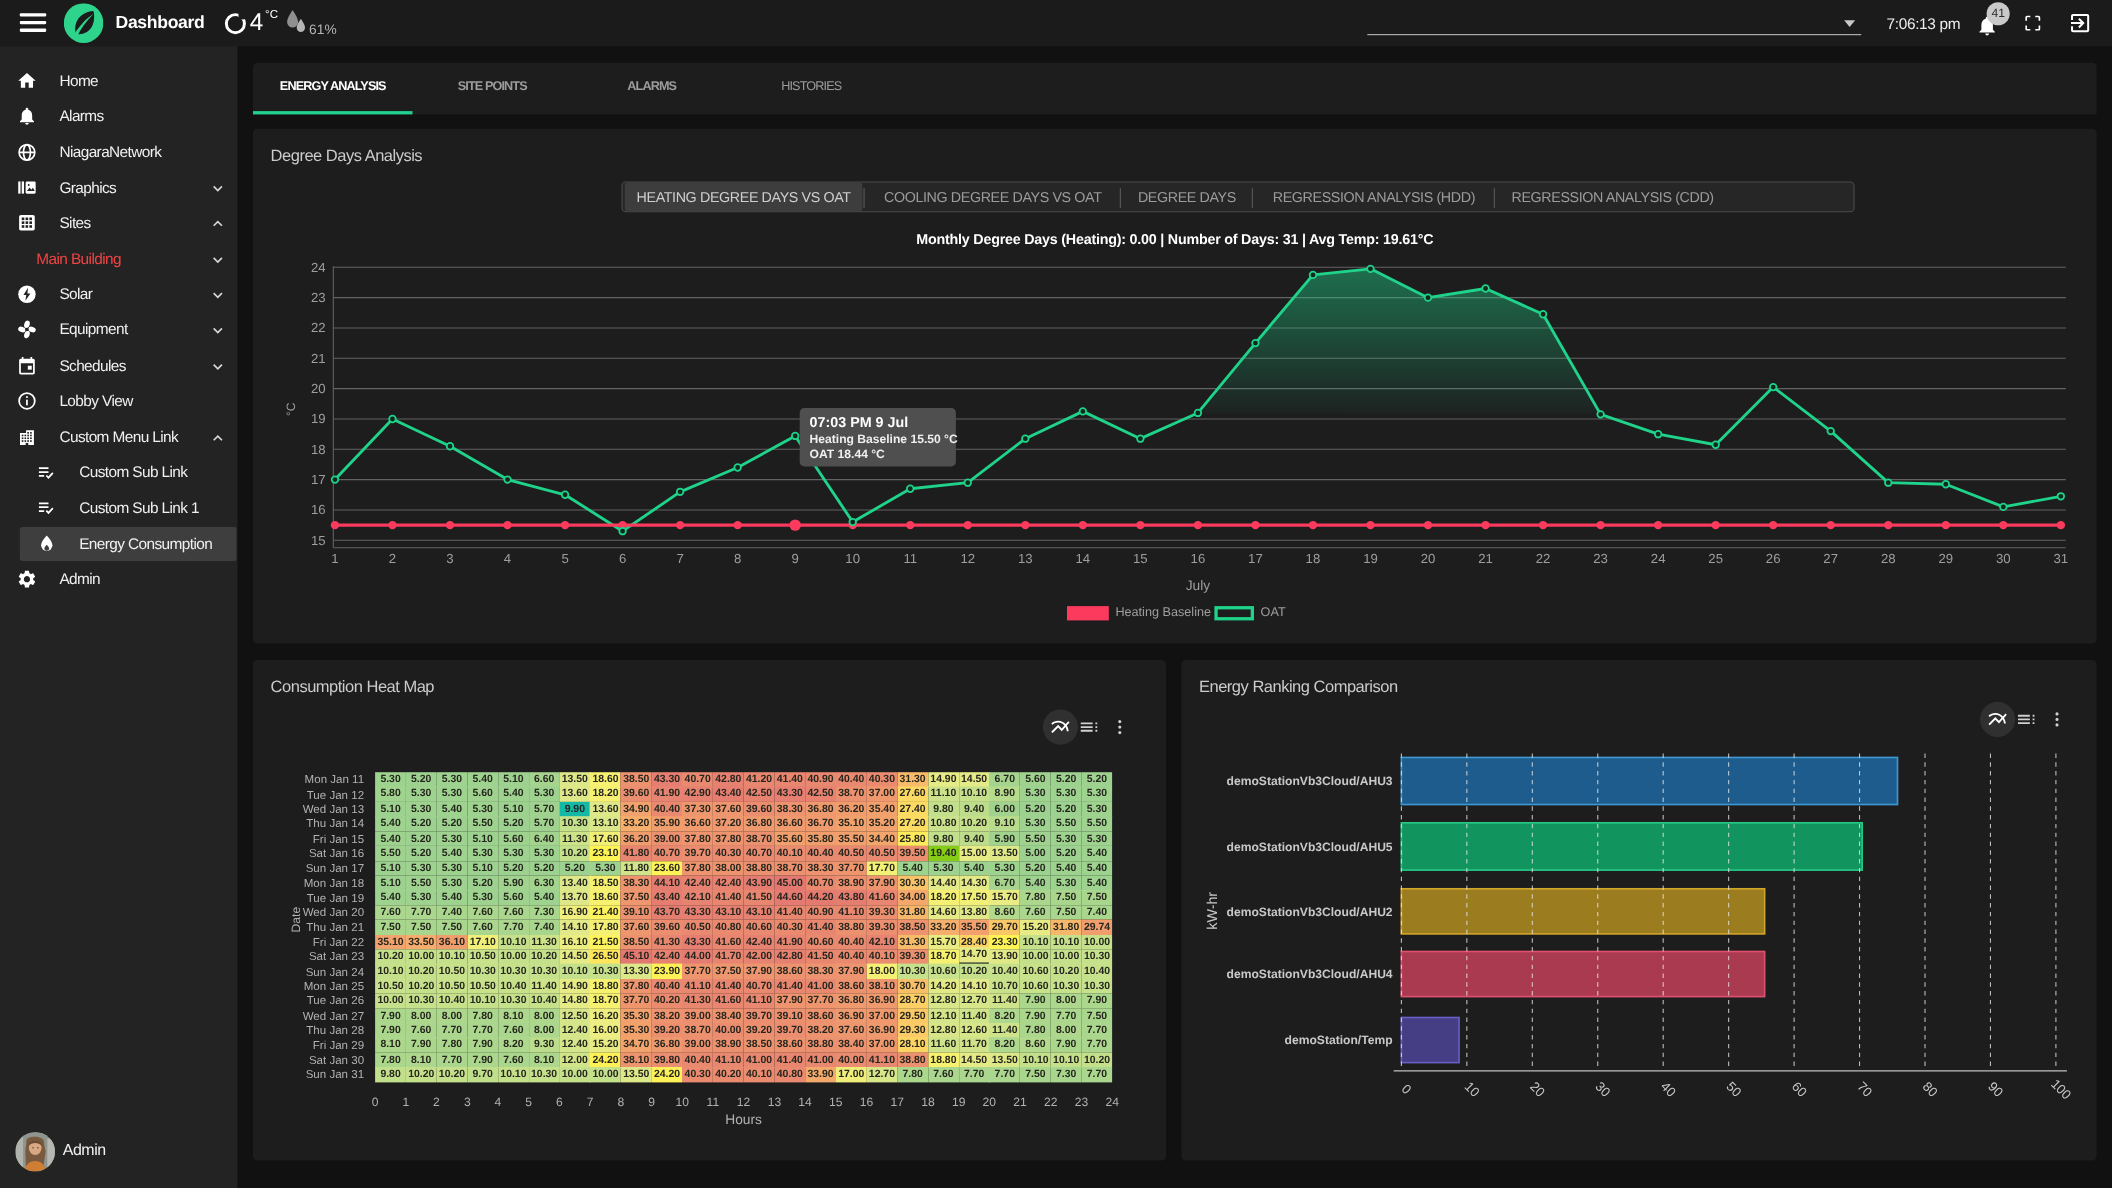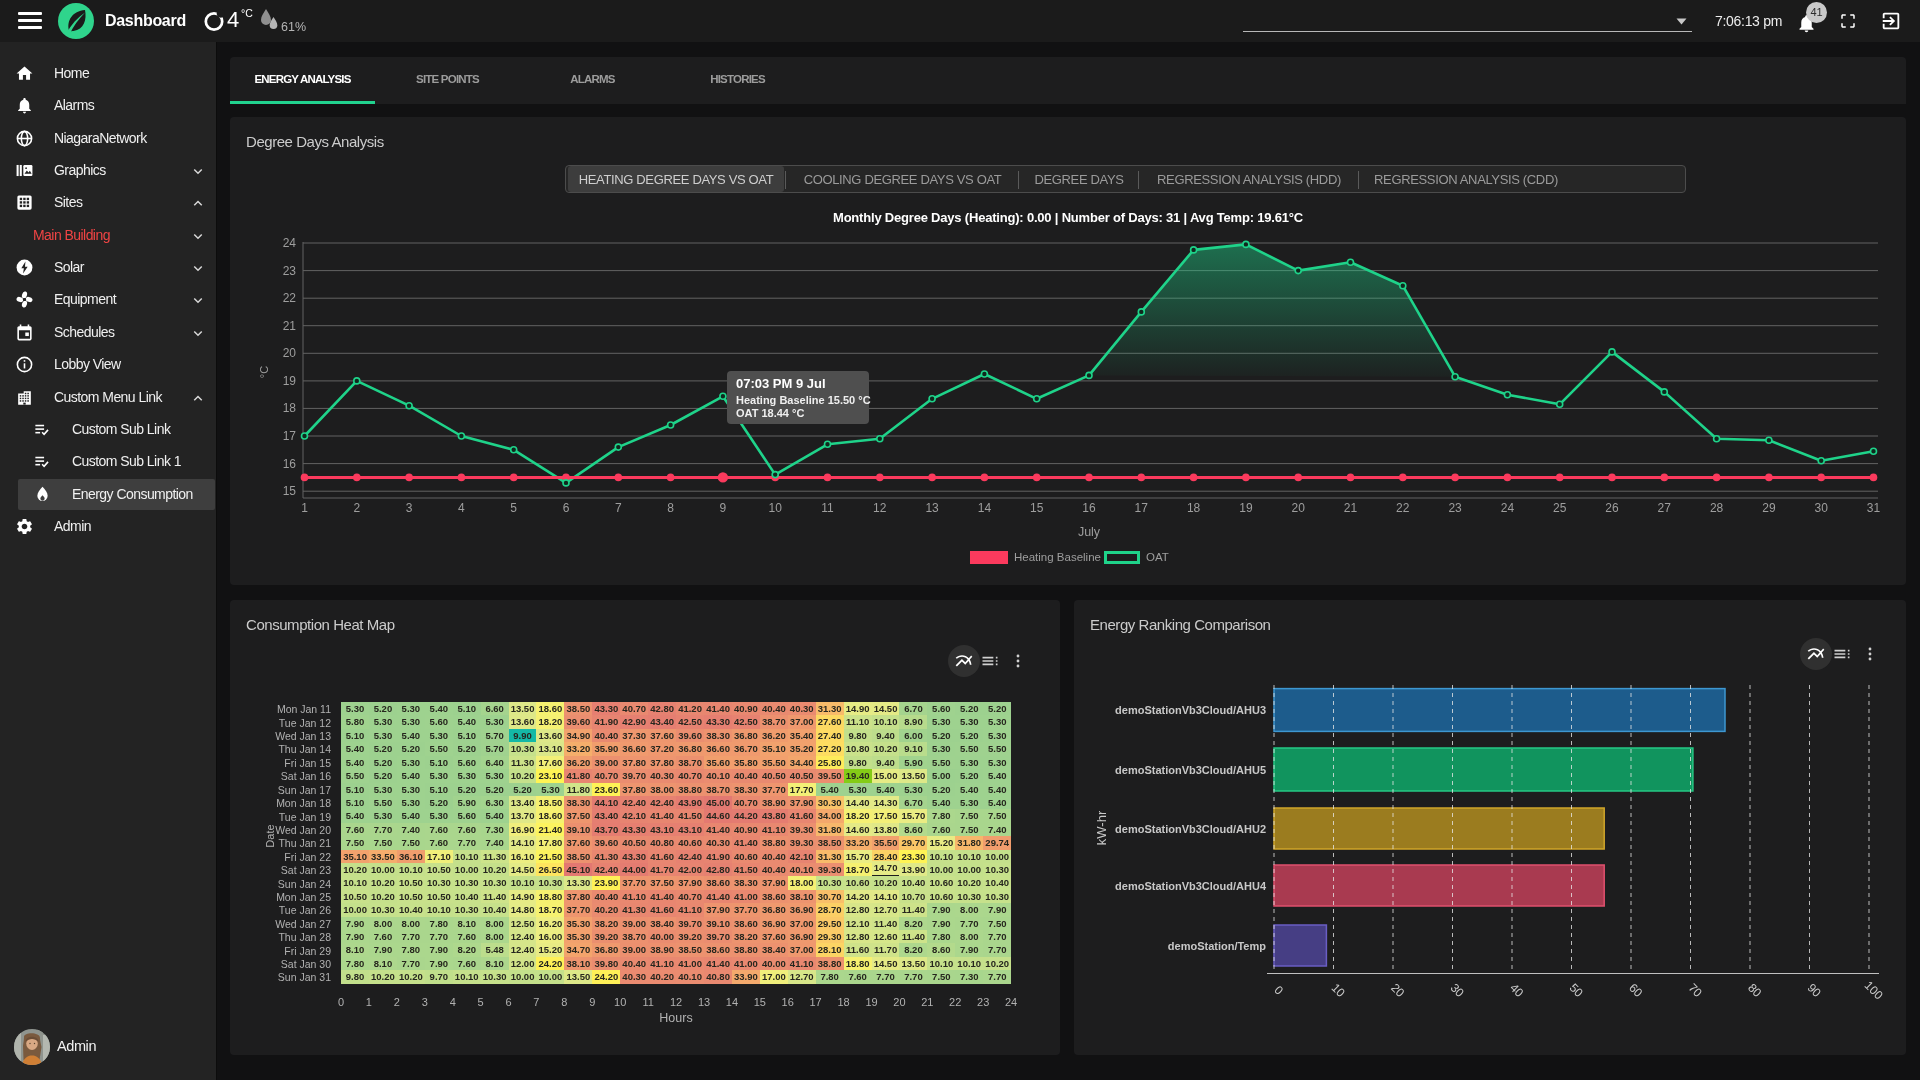--- a/index.html
+++ b/index.html
@@ -200,21 +200,21 @@
           <circle cx="20.5" cy="14.5" r="0.7" fill="#5a4632"></circle>
 </g>
       </svg>
 <div style="position:absolute;left:57px;top:996px;font-size:14.5px;letter-spacing:-0.4px;color:#f2f2f2">Admin</div>
 </div>
   </div>
 <div class="abs" style="left:230px;top:57px;width:1676px;height:47px;background:#1d1d1e;border-radius:4px 4px 0 0">
 <div class="abs" style="left:0;top:0;width:145px;height:47px;text-align:center;line-height:44px;font-size:11.5px;font-weight:bold;color:#fff;letter-spacing:-0.8px">ENERGY ANALYSIS</div>
 <div class="abs" style="left:145px;top:0;width:145px;height:47px;text-align:center;line-height:44px;font-size:11.5px;font-weight:bold;color:#9c9c9c;letter-spacing:-0.8px">SITE POINTS</div>
 <div class="abs" style="left:290px;top:0;width:145px;height:47px;text-align:center;line-height:44px;font-size:11.5px;font-weight:bold;color:#9c9c9c;letter-spacing:-0.8px">ALARMS</div>
-<div class="abs" style="left:435px;top:0;width:145px;height:47px;text-align:center;line-height:44px;font-size:11.5px;font-weight:bold;color:#9c9c9c;letter-spacing:-0.8px">HISTORIES</div>
+<div class="abs" style="left:435px;top:0;width:145px;height:47px;text-align:center;line-height:44px;font-size:11.5px;font-weight:normal;color:#9c9c9c;letter-spacing:-0.8px">HISTORIES</div>
 <div class="abs" style="left:0;top:44px;width:145px;height:3px;background:#21d28e"></div>
 </div>
 <div class="panel" style="left:230px;top:117px;width:1676px;height:468px">
 <div class="ptitle">Degree Days Analysis</div>
 <div class="abs" style="left:335px;top:48px;width:1121px;height:28px;border:1px solid #4c4c4c;border-radius:4px;background:#262626">
 <div style="position:absolute;top:0;height:100%;display:flex;align-items:center;justify-content:center;font-size:13px;color:#9b9b9b;letter-spacing:-0.35px;white-space:nowrap;left:2px;width:216px;background:#3d3d3d;border-radius:3px;color:#cecece;margin:0">HEATING DEGREE DAYS VS OAT</div>
 <div style="position:absolute;top:0;height:100%;display:flex;align-items:center;justify-content:center;font-size:13px;color:#9b9b9b;letter-spacing:-0.35px;white-space:nowrap;left:220px;width:233px">COOLING DEGREE DAYS VS OAT</div>
 <div style="position:absolute;top:0;height:100%;display:flex;align-items:center;justify-content:center;font-size:13px;color:#9b9b9b;letter-spacing:-0.35px;white-space:nowrap;left:453px;width:120px">DEGREE DAYS</div>
 <div style="position:absolute;top:0;height:100%;display:flex;align-items:center;justify-content:center;font-size:13px;color:#9b9b9b;letter-spacing:-0.35px;white-space:nowrap;left:573px;width:220px">REGRESSION ANALYSIS (HDD)</div>
 <div style="position:absolute;top:0;height:100%;display:flex;align-items:center;justify-content:center;font-size:13px;color:#9b9b9b;letter-spacing:-0.35px;white-space:nowrap;left:793px;width:214px">REGRESSION ANALYSIS (CDD)</div>
@@ -828,21 +828,21 @@
     <div class="hc" style="left:641.5px;top:330.0px;background:#d6e689">12.60</div>
     <div class="hc" style="left:669.4px;top:330.0px;background:#cee38a">11.40</div>
     <div class="hc" style="left:697.3px;top:330.0px;background:#abd78d">7.80</div>
     <div class="hc" style="left:725.2px;top:330.0px;background:#acd78d">8.00</div>
     <div class="hc" style="left:753.2px;top:330.0px;background:#aad68d">7.70</div>
     <div class="hc" style="left:111.0px;top:343.4px;background:#add78d">8.10</div>
     <div class="hc" style="left:138.9px;top:343.4px;background:#abd78d">7.90</div>
     <div class="hc" style="left:166.8px;top:343.4px;background:#abd78d">7.80</div>
     <div class="hc" style="left:194.8px;top:343.4px;background:#abd78d">7.90</div>
     <div class="hc" style="left:222.7px;top:343.4px;background:#aed88d">8.20</div>
-    <div class="hc" style="left:250.6px;top:343.4px;background:#bcdd8c">5.48</div>
+    <div class="hc" style="left:250.6px;top:343.4px;background:#bcdd8c">9.30</div>
     <div class="hc" style="left:278.5px;top:343.4px;background:#d5e58a">12.40</div>
     <div class="hc" style="left:306.4px;top:343.4px;background:#e8eb84">15.20</div>
     <div class="hc" style="left:334.4px;top:343.4px;background:#f3a46c">34.70</div>
     <div class="hc" style="left:362.3px;top:343.4px;background:#ef996e">36.80</div>
     <div class="hc" style="left:390.2px;top:343.4px;background:#ec906f">39.00</div>
     <div class="hc" style="left:418.1px;top:343.4px;background:#ec906f">38.90</div>
     <div class="hc" style="left:446.0px;top:343.4px;background:#ec926f">38.50</div>
     <div class="hc" style="left:474.0px;top:343.4px;background:#ec926f">38.60</div>
     <div class="hc" style="left:501.9px;top:343.4px;background:#ec916f">38.80</div>
     <div class="hc" style="left:529.8px;top:343.4px;background:#ed926f">38.40</div>

